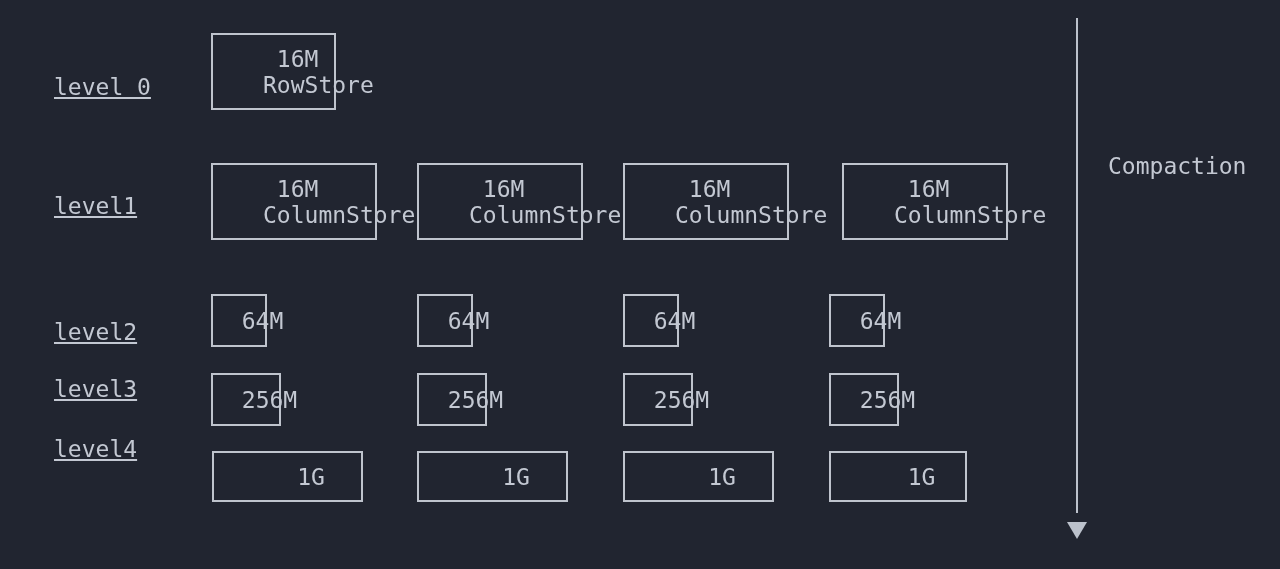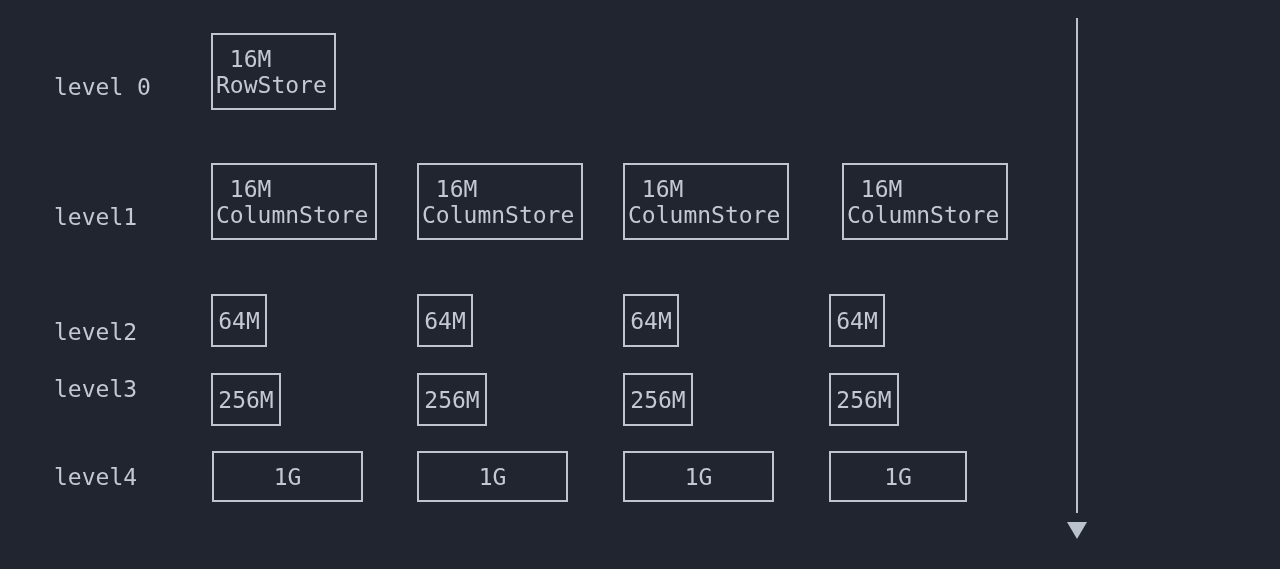--- a/index.html
+++ b/index.html
@@ -19,30 +19,32 @@
     font-family: "DejaVu Sans Mono", "Liberation Mono", monospace;
     font-size: 23px;
     color: var(--text);
   }
   .row-label {
     position: absolute;
     left: 54px;
     transform: translateY(-50%);
     white-space: pre;
     line-height: 26px;
+    text-decoration: underline;
   }
   .box {
     position: absolute;
     border: 2px solid var(--box_border);
     display: flex;
     align-items: center;
   }
   .box .box-label {
     white-space: pre;
     line-height: 26px;
+    margin-left: 47px;
   }
   .box.align-left { justify-content: flex-start; padding-left: 3px; }
   .box.align-center { justify-content: center; text-align: right; }
   .arrow-line {
     position: absolute;
     left: 1076px;
     top: 18px;
     width: 2px;
     height: 495px;
     background: var(--arrow);
@@ -64,24 +66,24 @@
     transform: translateY(-50%);
     white-space: pre;
   }
 </style>
 </head>
 <body>
 
 <div class="canvas">
 
   <span class="row-label" style="top:87px">level 0</span>
-  <span class="row-label" style="top:217px">level1</span>
+  <span class="row-label" style="top:206px">level1</span>
   <span class="row-label" style="top:332px">level2</span>
   <span class="row-label" style="top:389px">level3</span>
-  <span class="row-label" style="top:477px">level4</span>
+  <span class="row-label" style="top:449px">level4</span>
 
   <div class="box align-left" style="left:211px;top:33px;width:125px;height:77px">
     <span class="box-label"> 16M
 RowStore</span>
   </div>
 
   <div class="box align-left" style="left:211px;top:163px;width:166px;height:77px">
     <span class="box-label"> 16M
 ColumnStore</span>
   </div>
@@ -132,14 +134,15 @@
   </div>
   <div class="box align-center" style="left:623px;top:451px;width:151px;height:51px">
     <span class="box-label">1G</span>
   </div>
   <div class="box align-center" style="left:829px;top:451px;width:138px;height:51px">
     <span class="box-label">1G</span>
   </div>
 
   <div class="arrow-line"></div>
   <div class="arrowhead"></div>
+  <span class="compaction-label">Compaction</span>
 
 </div>
 
 </body></html>

